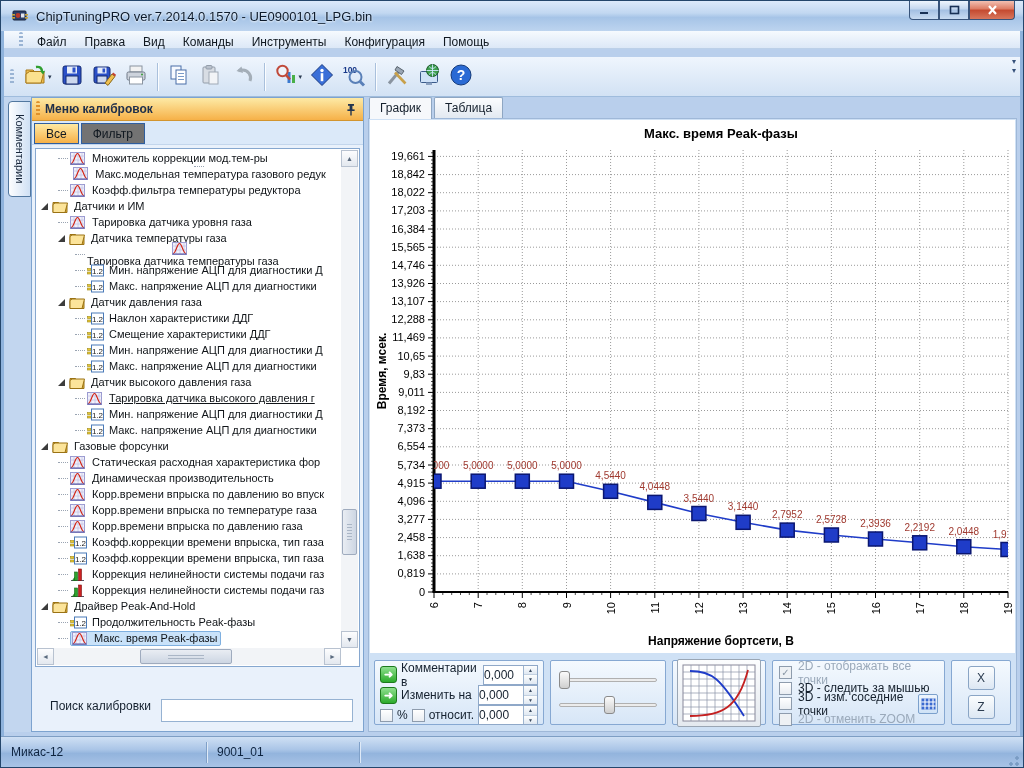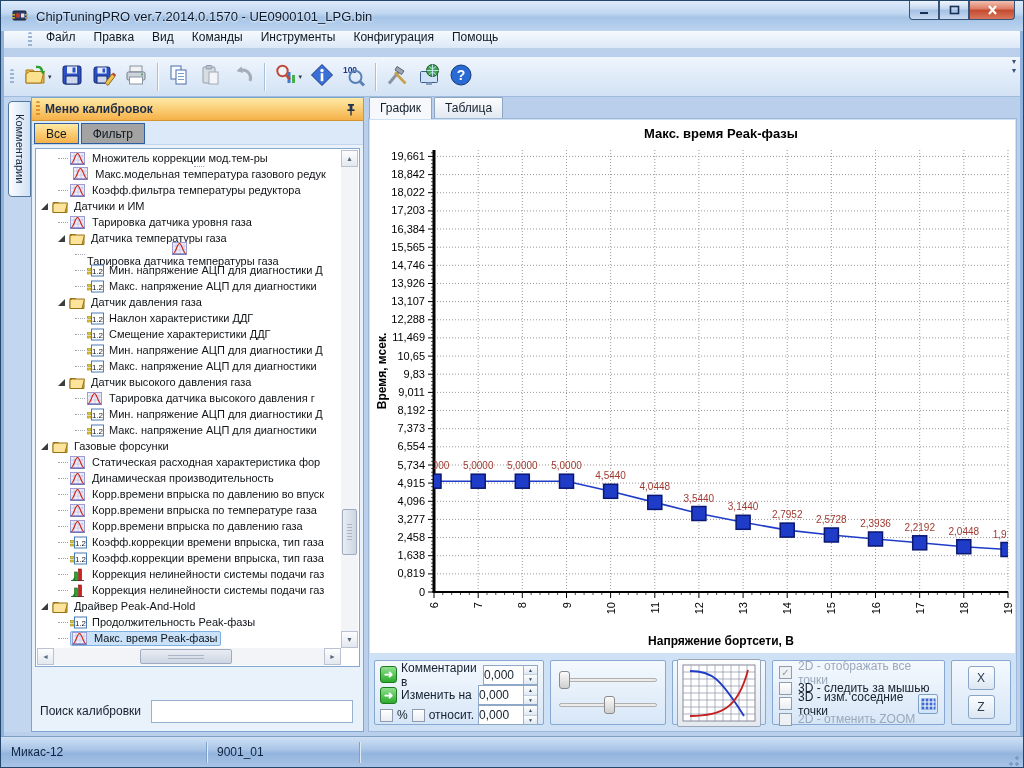--- a/index.html
+++ b/index.html
@@ -18,21 +18,21 @@
   .win-btn { width:30px; height:19px; border:1px solid #37537a; border-top:none;
     background:linear-gradient(#eef5fd,#c2d6ee 45%,#a3bfe2 50%,#c8dbf1);
     display:flex; align-items:center; justify-content:center; }
   .win-btn:first-child { border-radius:0 0 0 4px; }
   .win-btn.close { width:46px; border-radius:0 0 4px 0;
     background:linear-gradient(#f2c0b2,#dd7a62 45%,#c4492f 50%,#d8775d); }
 
   
   .menubar { position:absolute; top:30px; left:3px; right:3px; height:18px;
     background:linear-gradient(#f6fafe,#dce8f7); border-bottom:1px solid #bcd0e8;
-    display:flex; align-items:flex-end; padding-left:22px; }
+    display:flex; align-items:flex-start; padding-left:13px; }
   .grip { width:4px; align-self:center; height:16px; margin:0 5px 0 2px;
     background:repeating-linear-gradient(180deg,#9ab4d4 0 2px,transparent 2px 4px);
     border-radius:2px; }
   .menu-item { padding:4px 9px; font-size:12px; color:#101820; }
 
   
   .toolbar { position:absolute; top:56px; left:3px; right:3px; height:40px;
     background:linear-gradient(#eff5fd,#d2e2f4); border-bottom:1px solid #9fbcdd;
     display:flex; align-items:center; padding-left:4px; }
   .tb-btn { height:32px; padding:0 3px; display:flex; align-items:center;
@@ -51,21 +51,21 @@
 
   
   .left-panel { position:absolute; left:30px; top:96px; width:333px; bottom:35px;
     background:#e9f1fb; border:1px solid #7da3cf; }
   .panel-header { height:23px; display:flex; align-items:center; padding:0 6px 0 2px;
     background:linear-gradient(#fdeaa6,#f6b148); border-bottom:1px solid #d2952f; }
   .panel-header .grip { background:repeating-linear-gradient(180deg,#e0912a 0 2px,transparent 2px 4px); }
   .panel-header .ph-title { flex:1; font-weight:bold; font-size:12px; color:#20304a; }
   .panel-tabs { height:24px; display:flex; gap:2px; padding:2px 0 0 2px; background:#dbe9f9;
     border-bottom:1px solid #c3d6ec; }
-  .ltab { padding:3px 11px 2px; font-size:12px; border:1px solid #2f5e9e; background:#a3a3a3; color:#101820; }
+  .ltab { padding:3px 11px 2px; font-size:12px; border:1px solid #2f5e9e; background:#737373; color:#101820; }
   .ltab.active { background:linear-gradient(#ffe9a2,#f6b148); }
   .tree-wrap { position:absolute; top:50px; left:3px; right:3px; bottom:64px;
     background:#fff; border:1px solid #86a7cf; }
   .tree { position:absolute; top:1px; left:1px; right:18px; bottom:18px; overflow:hidden; font-size:11px; }
   .tree-row { height:16px; display:flex; align-items:center; white-space:nowrap; color:#101418; }
   .expander { width:0; height:0; border-left:7px solid transparent; border-bottom:7px solid #3c3c3c;
     margin-right:4px; flex:none; }
   .connector { width:10px; height:1px; border-top:1px dotted #9aa4b2; margin-right:2px; flex:none; }
   .t-icon { width:17px; height:13px; margin-right:5px; flex:none; display:flex; align-items:center; }
   .sel-wrap { display:flex; align-items:center; background:#c9e2f9; border:1px solid #7fb0e0;
@@ -76,22 +76,22 @@
   .hscroll { position:absolute; left:1px; right:18px; bottom:1px; height:17px; background:#f2f4f7; }
   .sc-btn { position:absolute; width:17px; height:17px; background:linear-gradient(#fdfdfe,#e3e8ef);
     border:1px solid #b8c2d0; color:#5a6a7e; font-size:7px; display:flex; align-items:center; justify-content:center; }
   .v-thumb { position:absolute; left:1px; right:1px; top:72%; height:46px;
     background:linear-gradient(90deg,#e9edf3,#cdd6e3); border:1px solid #9fabbe; border-radius:2px; }
   .h-thumb { position:absolute; top:1px; bottom:1px; left:34%; width:92px;
     background:linear-gradient(#e9edf3,#cdd6e3); border:1px solid #9fabbe; border-radius:2px; }
   .v-thumb::after, .h-thumb::after { content:""; position:absolute; inset:30%;
     background:repeating-linear-gradient(0deg,#aab6c6 0 1px,transparent 1px 3px); }
 
-  .search-row { position:absolute; left:8px; right:10px; bottom:8px; height:24px;
-    display:flex; align-items:center; gap:10px; font-size:12px; color:#14202e; }
+  .search-row { position:absolute; left:18px; right:10px; bottom:8px; height:24px;
+    display:flex; align-items:flex-start; gap:10px; font-size:12px; color:#14202e; }
   .search-input { flex:1; height:23px; background:#fff; border:1px solid #96b2d2; }
 
   
   .splitter { position:absolute; left:363px; top:96px; width:4px; bottom:35px; background:#b9cfec; }
 
   
   .right-panel { position:absolute; left:367px; top:96px; right:6px; bottom:35px; }
   .rtabs { height:28px; display:flex; padding-left:1px; }
   .rtab { padding:3px 10px 0; font-size:12px; color:#15202d;
     border:1px solid #8ea6c2; border-bottom:none; border-radius:2px 2px 0 0;
@@ -531,21 +531,21 @@
             <span style="display: flex; align-items: center;">
               <span class="t-icon">
                 <svg width="16" height="13" viewBox="0 0 16 13">
                   <path d="M1 2.5 h5.5 l1.5 2 h7 v8 H1z" fill="#e8b93e" stroke="#9a7214"></path>
                   <path d="M1 4.5 l2-1.5 h12.5 l-2.5 9.5 H1z" fill="#fce49a" stroke="#9a7214"></path>
                 </svg>
               </span>
               <span>Датчик высокого давления газа</span>
             </span>
           </div>
-          <div class="tree-row" style="padding-left: 38px;">
+          <div class="tree-row" style="padding-left: 38px; text-decoration: underline;">
             <span class="connector"></span>
             <span style="display: flex; align-items: center;">
               <span class="t-icon">
                 <svg width="15" height="13" viewBox="0 0 15 13">
                   <rect x="0.5" y="0.5" width="14" height="12" fill="#f0f0fa" stroke="#9a9ad0"></rect>
                   <path d="M0.5 4 h14 M0.5 8 h14 M4 0.5 v12 M8 0.5 v12 M12 0.5 v12" stroke="#c4c4e6" stroke-width="0.8"></path>
                   <path d="M1 11.5 C4 11.5 5 1.5 7.5 1.5 S11 11.5 14 11.5" stroke="#d22010" stroke-width="1.2" fill="none"></path>
                   <path d="M0.5 12 h14" stroke="#5050a0"></path>
                 </svg>
               </span>

